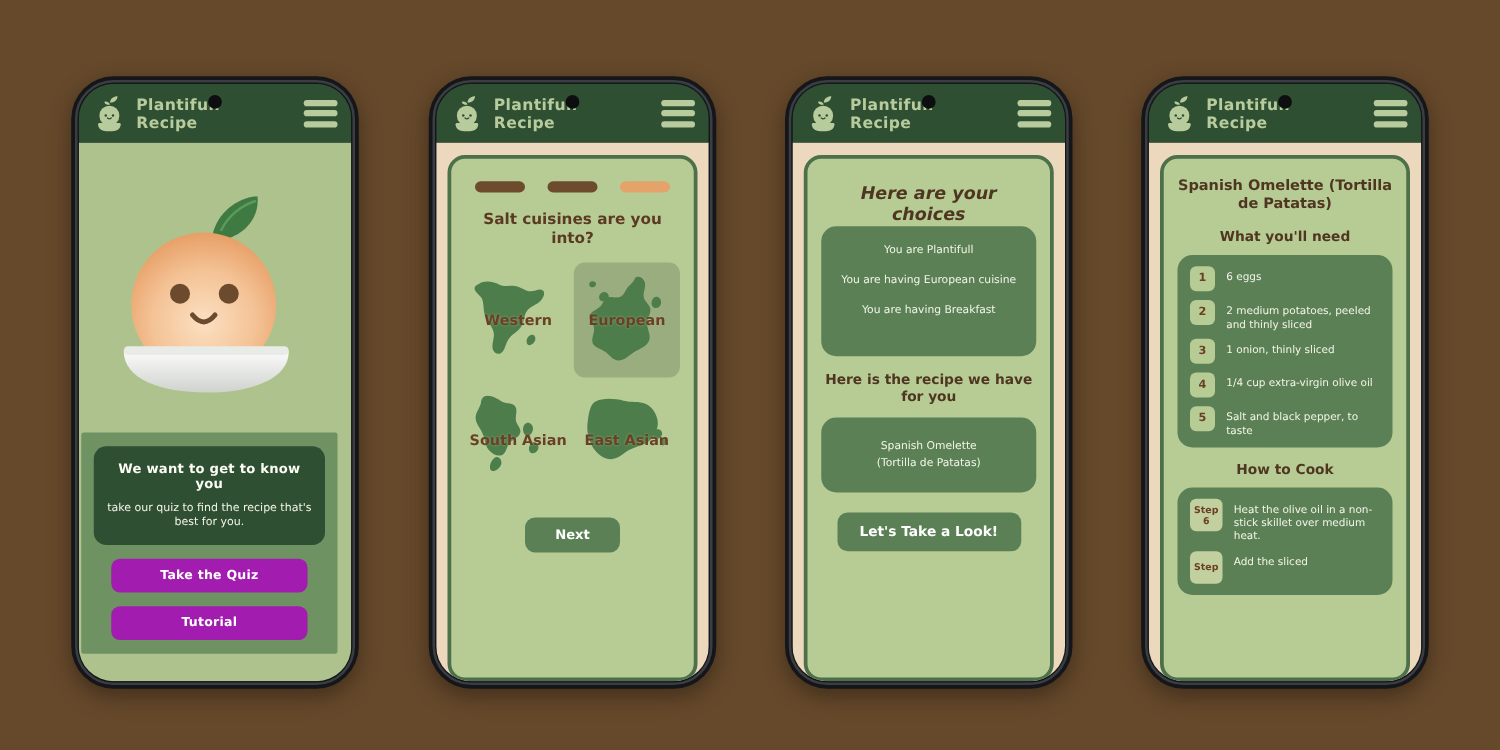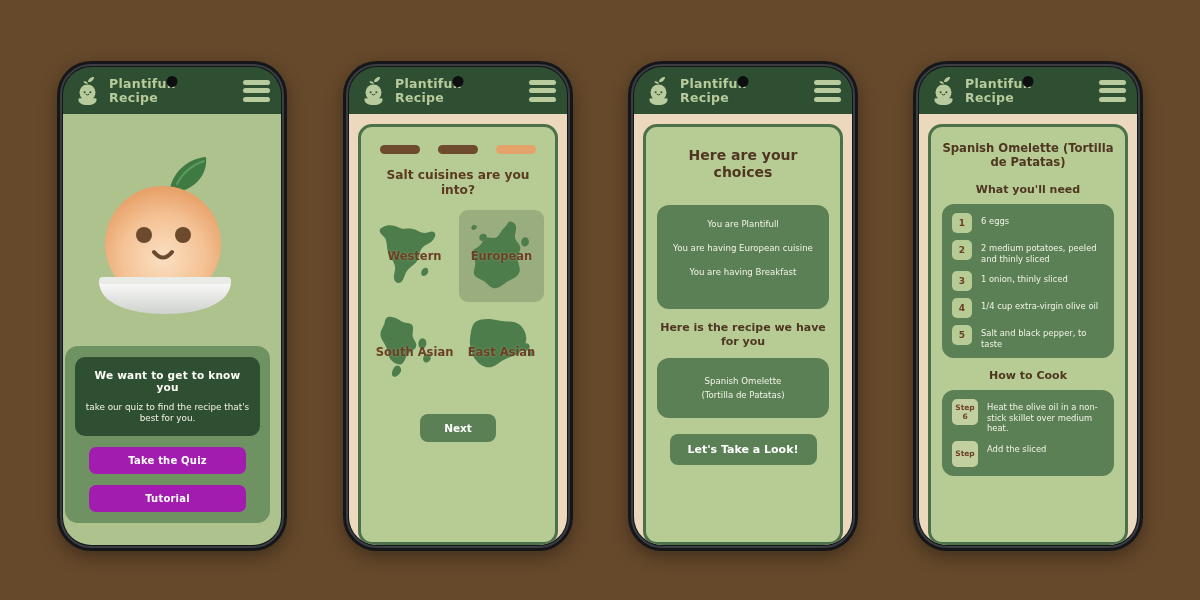--- a/index.html
+++ b/index.html
@@ -63,21 +63,21 @@
     box-sizing:border-box;
     padding:10px 11px;
     overflow:hidden;
     position:relative;
   }
 
   
   .hero{height:228px;display:flex;align-items:center;justify-content:center;}
   .panel1{
     position:absolute;left:2px;right:11px;top:232px;
-    background:#6f9263;border-radius:13px;padding:11px 10px;box-sizing:border-box;
+    background:#6f9263;border-radius:2px;padding:11px 10px;box-sizing:border-box;
   }
   .inner-dark{
     background:#2f4f33;border-radius:10px;padding:12px 9px;text-align:center;
   }
   .inner-dark h2{
     margin:0 0 9px;color:#fdfdf5;font-size:10.5px;font-weight:bold;letter-spacing:.2px;
   }
   .inner-dark p{
     margin:0;color:#f3f3e6;font-size:8.8px;line-height:11px;
   }
@@ -113,21 +113,21 @@
   }
   .btn-green{
     display:block;margin:16px auto 0;
     background:#5b8055;color:#fff;border:none;border-radius:8px;
     padding:8px 24px;font-size:10.5px;font-weight:bold;font-family:inherit;cursor:pointer;
   }
 
   
   .c-title{
     text-align:center;color:#4e3620;font-size:14px;font-weight:bold;
-    line-height:17px;margin:10px 0 24px;
+    line-height:17px;margin:10px 0 0;font-style:italic;
   }
   .choices{
     background:#5b8055;border-radius:12px;padding:14px 12px;text-align:center;
   }
   .choices p{margin:0 0 13px;color:#f2f4e7;font-size:8.6px;line-height:11px;}
   .choices p:last-child{margin-bottom:17px;}
   .sub-title{
     text-align:center;color:#4e3620;font-size:11px;font-weight:bold;
     line-height:13.5px;margin:12px 0 10px;
   }

